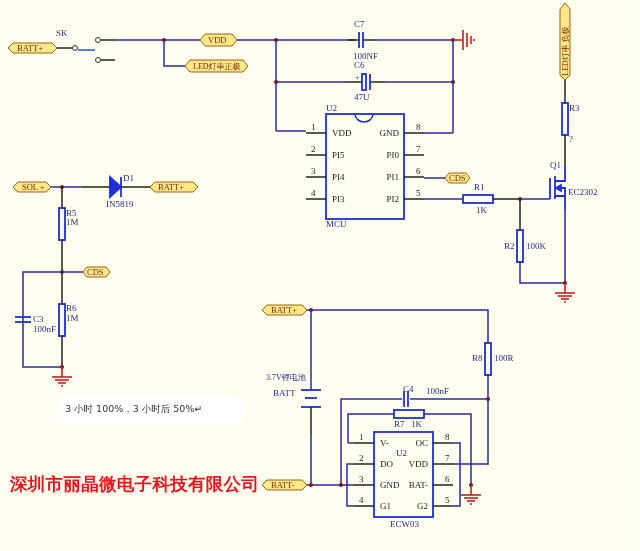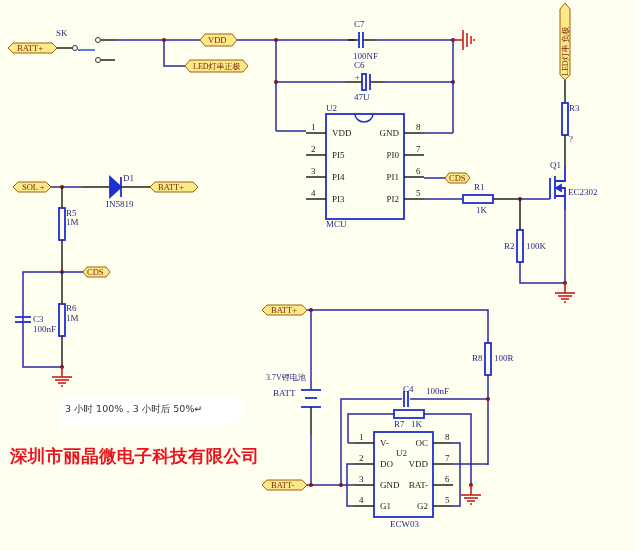--- a/index.html
+++ b/index.html
@@ -12,21 +12,21 @@
   .comp { stroke: #1f2fd0; stroke-width: 1.8; fill: #fffff0; }
   .compf { stroke: #1f2fd0; stroke-width: 1.8; fill: #1f2fd0; }
   .gnd { stroke: #c81e1e; stroke-width: 1.6; fill: none; }
   .node { fill: #8a1010; }
   .port { fill: #fbe98a; stroke: #a06010; stroke-width: 1; }
   .lbl { font-family: "Liberation Serif", serif; font-size: 9px; fill: #2a2a88; }
   .plbl { font-family: "Liberation Serif", serif; font-size: 8.5px; fill: #7a2a10; }
   .pinlbl { font-family: "Liberation Serif", serif; font-size: 9px; fill: #222; }
   .note { position: absolute; left: 57px; top: 397px; width: 188px; height: 28px; background: #ffffff; border-radius: 12px; }
   .note span { position: absolute; left: 8px; top: 6px; font-family: "DejaVu Sans", sans-serif; font-size: 9.5px; color: #333; white-space: nowrap; }
-  .company { position: absolute; left: 10px; top: 444px; font-family: Liberation Serif, serif; font-size: 17.5px; font-weight: bold; color: #e8141e; white-space: nowrap; letter-spacing: 0.3px; }
+  .company { position: absolute; left: 10px; top: 472px; font-family: Liberation Serif, serif; font-size: 17.5px; font-weight: bold; color: #e8141e; white-space: nowrap; letter-spacing: 0.3px; }
   .website { position: absolute; left: 10px; top: 473px; font-family: "DejaVu Sans", sans-serif; font-size: 16px; font-weight: bold; color: #e8141e; white-space: nowrap; letter-spacing: 0.3px; }
 </style>
 </head>
 <body>
 
 <div id="canvas">
 <div class="rightpad"></div>
 
 <svg width="640" height="551" viewBox="0 0 640 551">
 

